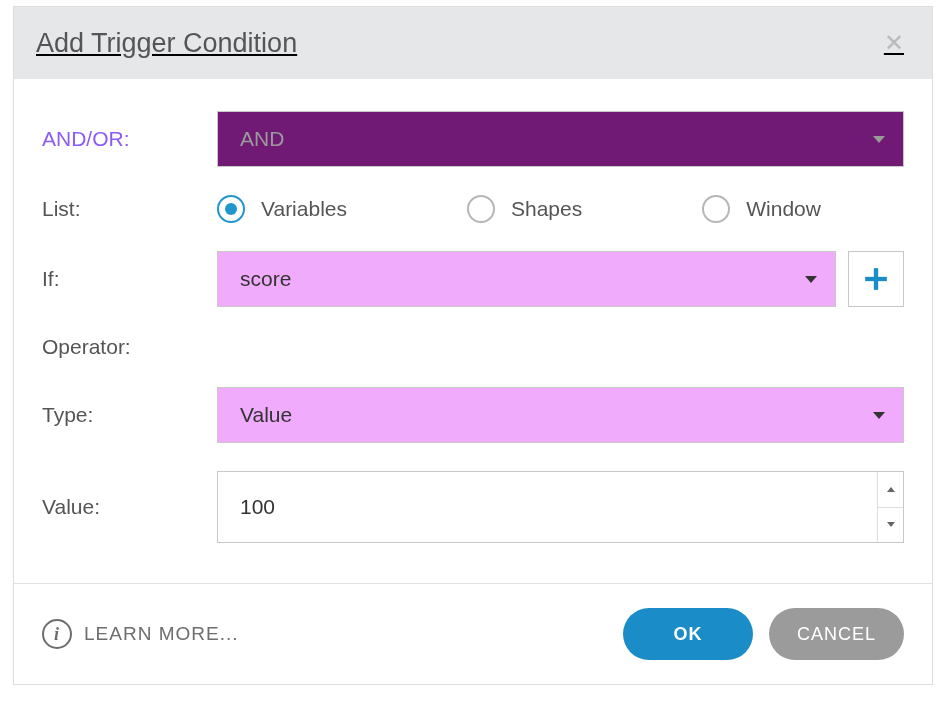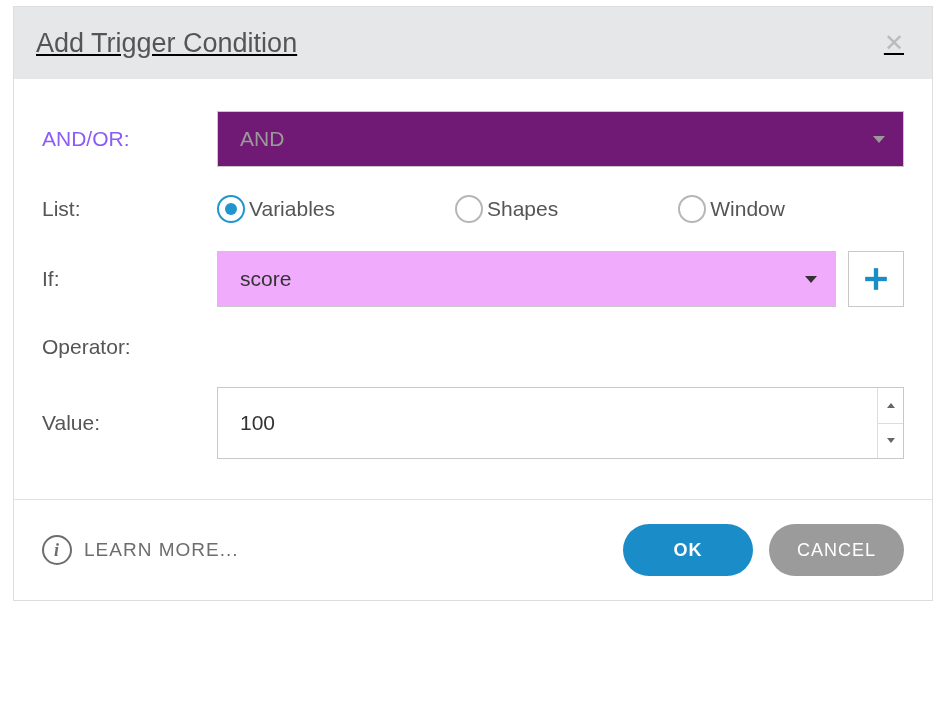--- a/index.html
+++ b/index.html
@@ -95,21 +95,21 @@
     .radio-group {
       flex: 1;
       display: flex;
       align-items: center;
       gap: 0;
       justify-content: flex-start;
     }
     .radio-item {
       display: flex;
       align-items: center;
-      gap: 4px;
+      gap: 16px;
       font-size: 21px;
       color: #555;
       cursor: pointer;
       margin-right: 120px;
     }
     .radio-item:last-child { margin-right: 16px; }
     .radio-circle {
       width: 28px; height: 28px;
       border: 2px solid #b6b6b6;
       border-radius: 50%;
@@ -271,20 +271,29 @@
             <rect x="2" y="10" width="20" height="4" fill="#1a8dc8"></rect>
           </svg>
         </div>
       </div>
     </div>
 
     <div class="row">
       <div class="label">Operator:</div>
     </div>
 
+    <div class="row">
+      <div class="label">Type:</div>
+      <div class="control-area">
+        <div class="select">
+          <span>Value</span>
+          <span class="caret"></span>
+        </div>
+      </div>
+    </div>
 
     <div class="row" style="margin-bottom:0">
       <div class="label">Value:</div>
       <div class="control-area">
         <div class="numeric">
           <input type="text" value="100" style="">
           <div class="spinner">
             <div>
                 <span class="arrow-up"></span>
               </div>

